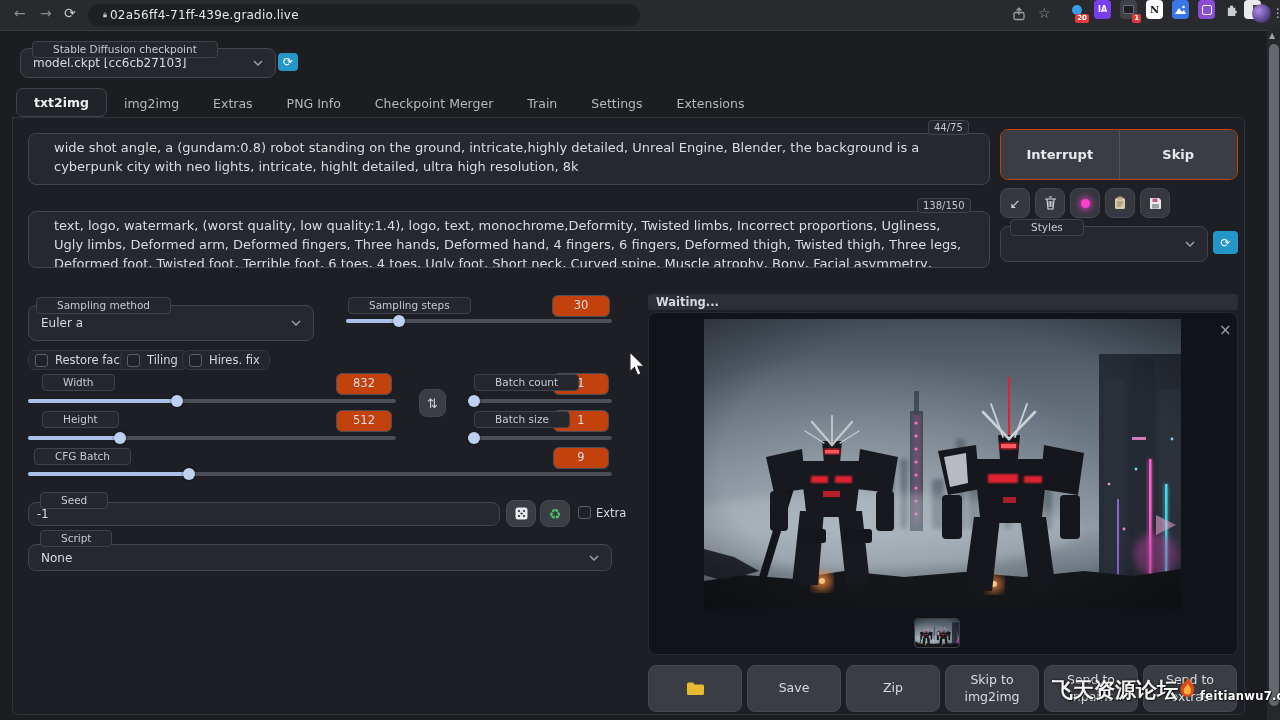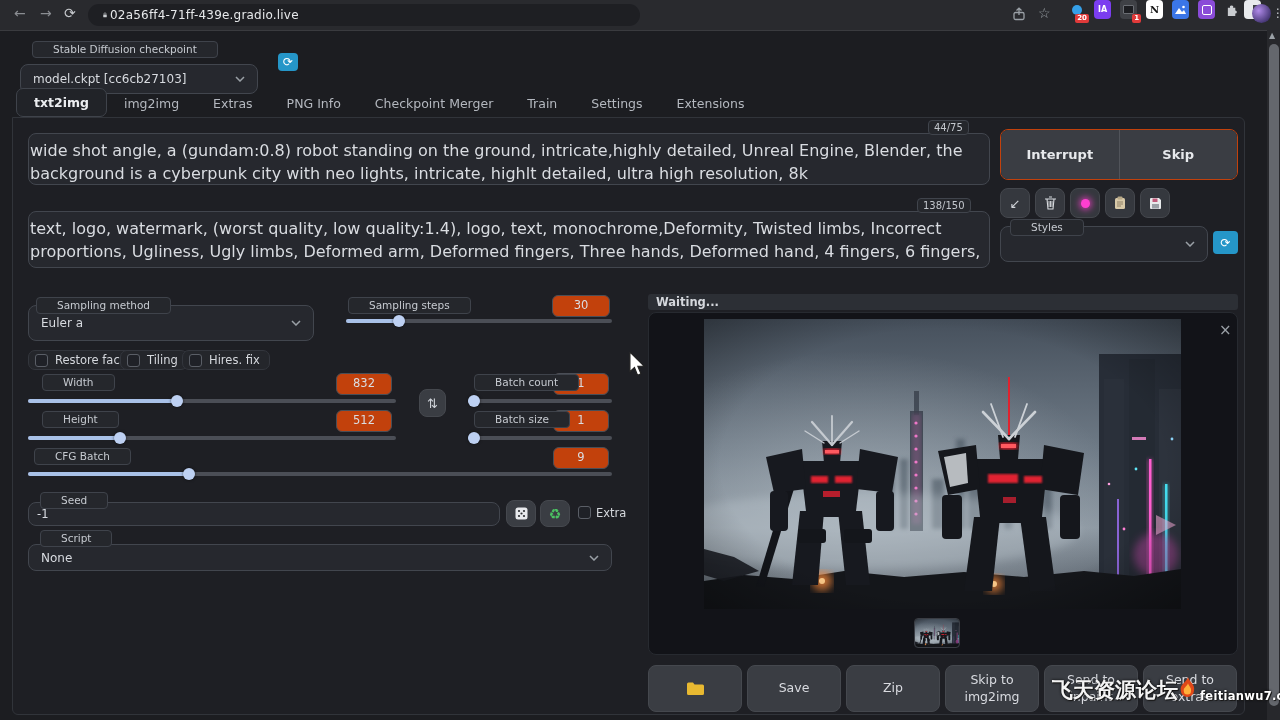--- a/index.html
+++ b/index.html
@@ -17,21 +17,21 @@
   
   .sbar{position:absolute;right:0;top:30px;width:13px;height:690px;background:#27282c;}
   .sthumb{position:absolute;left:1.5px;top:14px;width:10px;height:662px;background:#64676d;border-radius:5px;}
   .sarrow{position:absolute;left:2px;top:1px;font-size:8px;color:#9aa0a6;}
   
   .chip{position:absolute;z-index:3;background:#25272c;border:1px solid #3f434b;border-radius:4px;
         font-size:10.5px;line-height:13px;padding:1px 20px;color:#c6cad0;white-space:nowrap;}
   .blk{position:absolute;background:#26282e;border:1px solid #42464e;border-radius:8px;box-sizing:border-box;}
   .dd{display:flex;align-items:center;justify-content:space-between;padding:0 12px;font-size:12px;color:#d8dbe0;}
   .ta{position:absolute;background:#26282e;border:1px solid #42464e;border-radius:8px;box-sizing:border-box;
-      font-size:16px;line-height:1.45;color:#d9dce1;padding:5px 1px;overflow:hidden;}
+      font-size:13px;line-height:1.45;color:#d9dce1;padding:5px 25px;overflow:hidden;}
   .counter{position:absolute;background:#25272c;border:1px solid #40444c;border-radius:4px;font-size:10px;
            color:#c3c7cd;padding:0 5px;line-height:13px;z-index:3;}
   .tabrow{position:absolute;left:16px;top:90px;display:flex;align-items:flex-end;height:27px;}
   .tab{padding:6px 17px;font-size:12.5px;color:#b4b8bf;}
   .tab.active{border:1px solid #3f434b;border-radius:7px;background:#212328;color:#eceef1;font-weight:bold;}
   .mainbox{position:absolute;left:12px;top:117px;width:1231px;height:596px;background:#1e1f24;
            border:1px solid #31343a;border-radius:0 6px 6px 6px;}
   .gbtn{position:absolute;background:#3a3d43;border:1px solid #45484e;border-radius:8px;color:#dcdee3;
         display:flex;align-items:center;justify-content:center;font-size:13px;box-sizing:border-box;}
   .ibtn{position:absolute;width:30px;height:30px;background:#35383e;border:1px solid #44474d;border-radius:8px;
@@ -262,21 +262,21 @@
     <div class="abs" style="left:1252px;top:4px;width:19px;height:19px;border-radius:50%;background:radial-gradient(circle at 35% 35%,#b08ae8,#4a3a7a 70%,#221d38)"></div>
     <div class="abs" style="left:1272px;top:6px;font-size:12px;color:#c9ccd0">⋮</div>
   </div>
 
   <div class="sbar">
     <div class="sarrow">▲</div>
     <div class="sthumb"></div>
   </div>
 
   <span class="chip" style="left:32px;top:41px">Stable Diffusion checkpoint</span>
-  <div class="blk dd" style="left:20px;top:64px;width:238px;height:30px">
+  <div class="blk dd" style="left:20px;top:48px;width:256px;height:30px">
     <span>model.ckpt [cc6cb27103]</span>
     <svg class="chev" viewBox="0 0 10 6">
         <polyline points="1,1 5,5 9,1" fill="none" stroke="#9aa0a6" stroke-width="1.5"></polyline>
       </svg>
   </div>
   <div class="refresh" style="left:278px;top:53px;width:20px;height:18px">⟳</div>
 
   <div class="tabrow">
     <div class="tab active">txt2img</div>
     <div class="tab">img2img</div>

